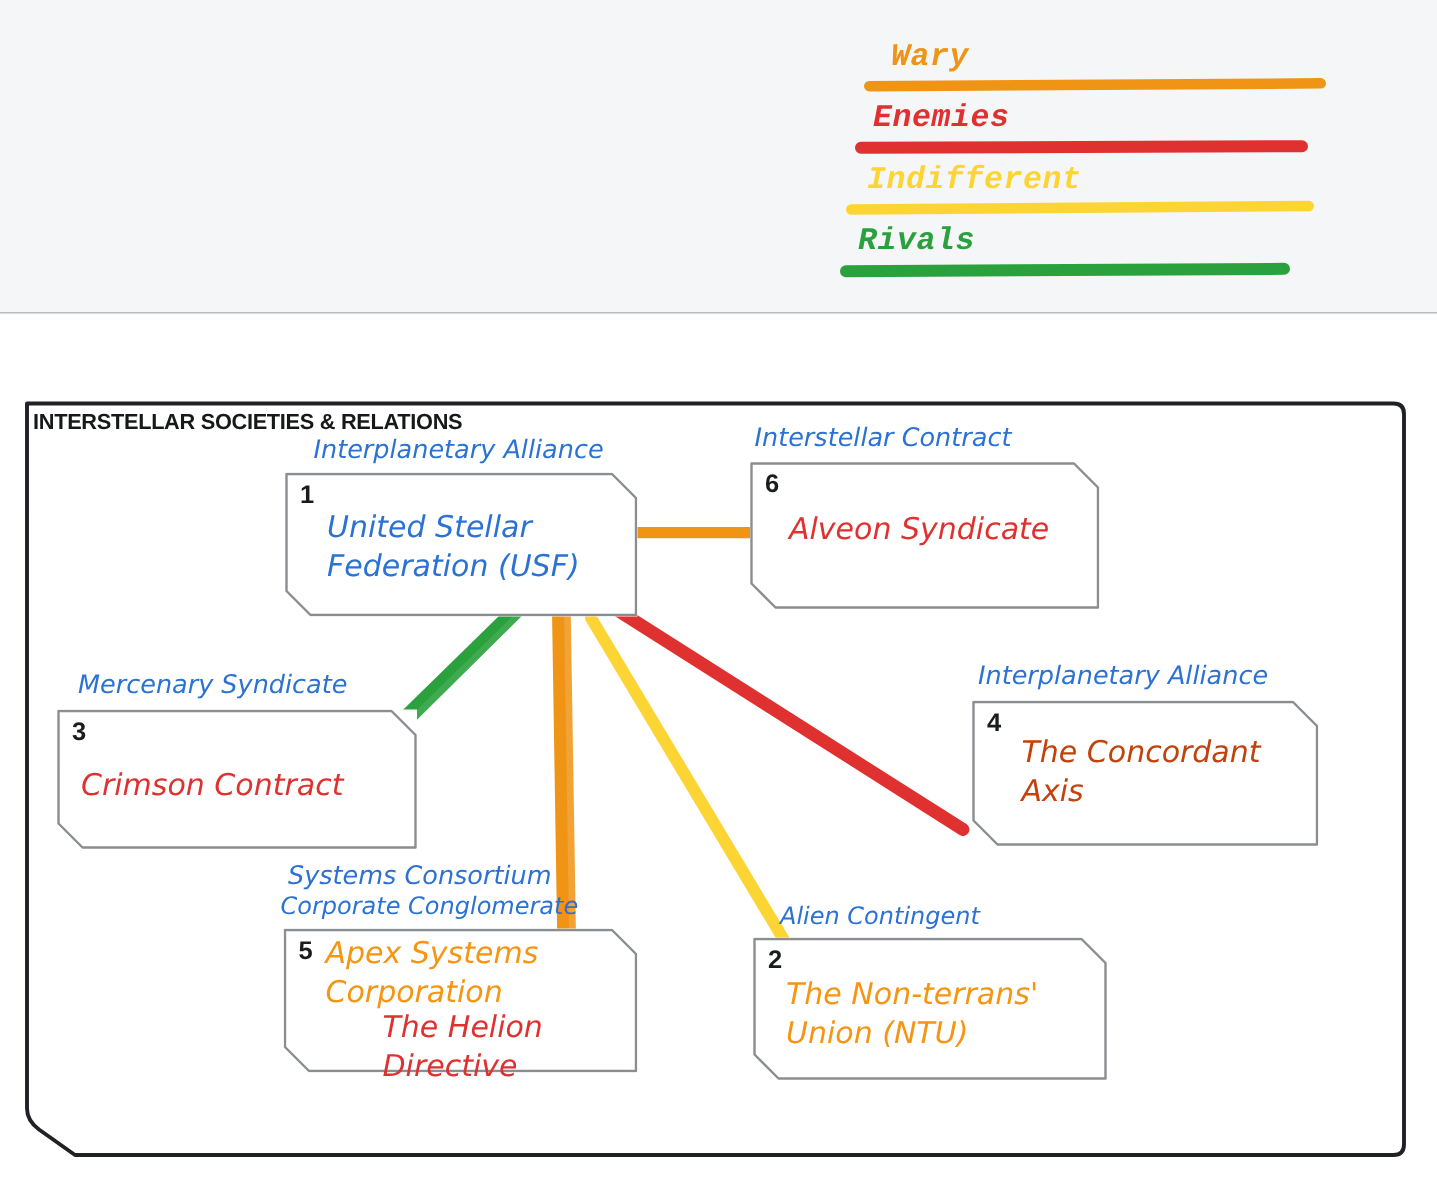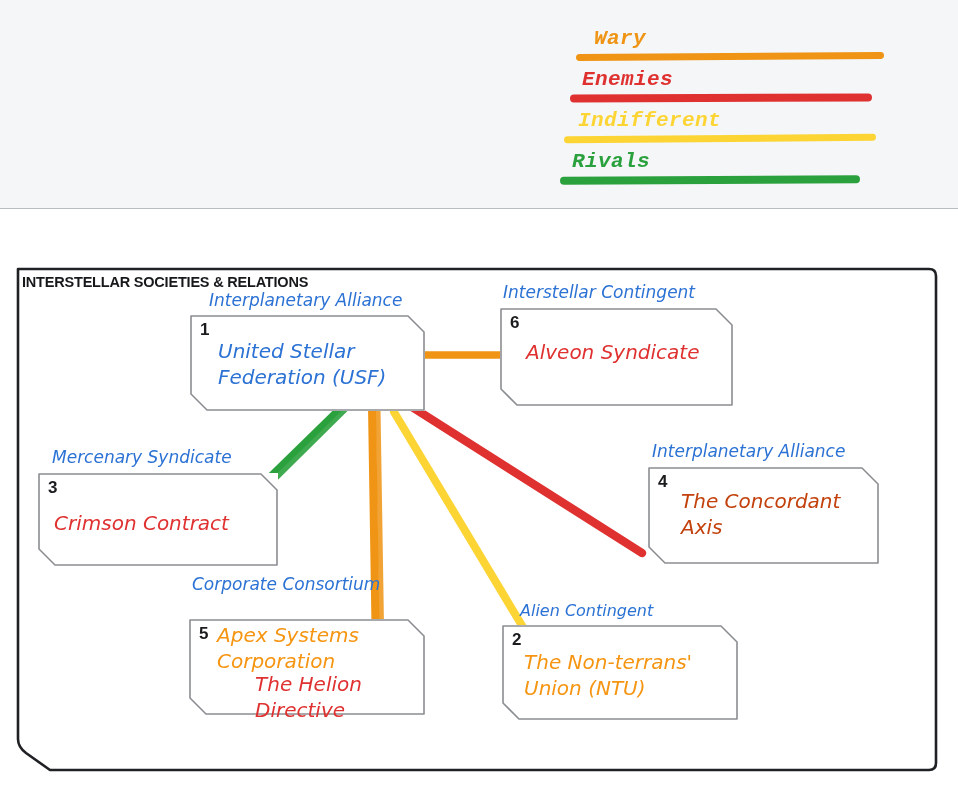--- a/index.html
+++ b/index.html
@@ -177,21 +177,21 @@
       <svg class="node-box-svg" width="235" height="96" viewBox="0 0 235 96">
         <path d="M 1 1 L 218 1 L 234 17 L 234 95 L 17 95 L 1 79 Z" fill="#ffffff" stroke="#8a8d91" stroke-width="1.6" stroke-linejoin="round"></path>
       </svg>
       <span class="node-num">1</span>
       <span class="node-text" style="left:28px;top:24px;color:#2b72d4;">United Stellar
 Federation (USF)</span>
     </div>
   </div>
 
   <div class="node" style="left:489px;top:18px;width:240px;height:120px;">
-    <span class="node-caption" style="left:6px;top:0px;">Interstellar Contingent</span>
+    <span class="node-caption" style="left:6px;top:0px;">Interstellar Contract</span>
     <div class="node-box" style="left:3px;top:24px;width:233px;height:98px;">
       <svg class="node-box-svg" width="233" height="98" viewBox="0 0 233 98">
         <path d="M 1 1 L 216 1 L 232 17 L 232 97 L 17 97 L 1 81 Z" fill="#ffffff" stroke="#8a8d91" stroke-width="1.6" stroke-linejoin="round"></path>
       </svg>
       <span class="node-num">6</span>
       <span class="node-text" style="left:26px;top:32px;color:#e03131;">Alveon Syndicate</span>
     </div>
   </div>
 
   <div class="node" style="left:28px;top:183px;width:250px;height:120px;">
@@ -211,21 +211,22 @@
       <svg class="node-box-svg" width="231" height="97" viewBox="0 0 231 97">
         <path d="M 1 1 L 214 1 L 230 17 L 230 96 L 17 96 L 1 80 Z" fill="#ffffff" stroke="#8a8d91" stroke-width="1.6" stroke-linejoin="round"></path>
       </svg>
       <span class="node-num">4</span>
       <span class="node-text" style="left:33px;top:22px;color:#c2410c;">The Concordant
 Axis</span>
     </div>
   </div>
 
   <div class="node" style="left:178px;top:310px;width:245px;height:175px;">
-    <span class="node-caption" style="left:6px;top:0px;">Corporate Consortium</span>
+    <span class="node-caption" style="left:6px;top:0px;">Systems Consortium</span>
+    <span class="node-caption" style="left:1px;top:20px;font-size:16px;">Corporate Conglomerate</span>
     <div class="node-box" style="left:3px;top:43px;width:236px;height:96px;">
       <svg class="node-box-svg" width="236" height="96" viewBox="0 0 236 96">
         <path d="M 1 1 L 219 1 L 235 17 L 235 95 L 17 95 L 1 79 Z" fill="#ffffff" stroke="#8a8d91" stroke-width="1.6" stroke-linejoin="round"></path>
       </svg>
       <span class="node-num">5</span>
       <span class="node-text" style="left:28px;top:4px;color:#f59512;">Apex Systems
 Corporation</span>
       <span class="node-text" style="left:66px;top:53px;color:#e03131;">The Helion
 Directive</span>
     </div>

